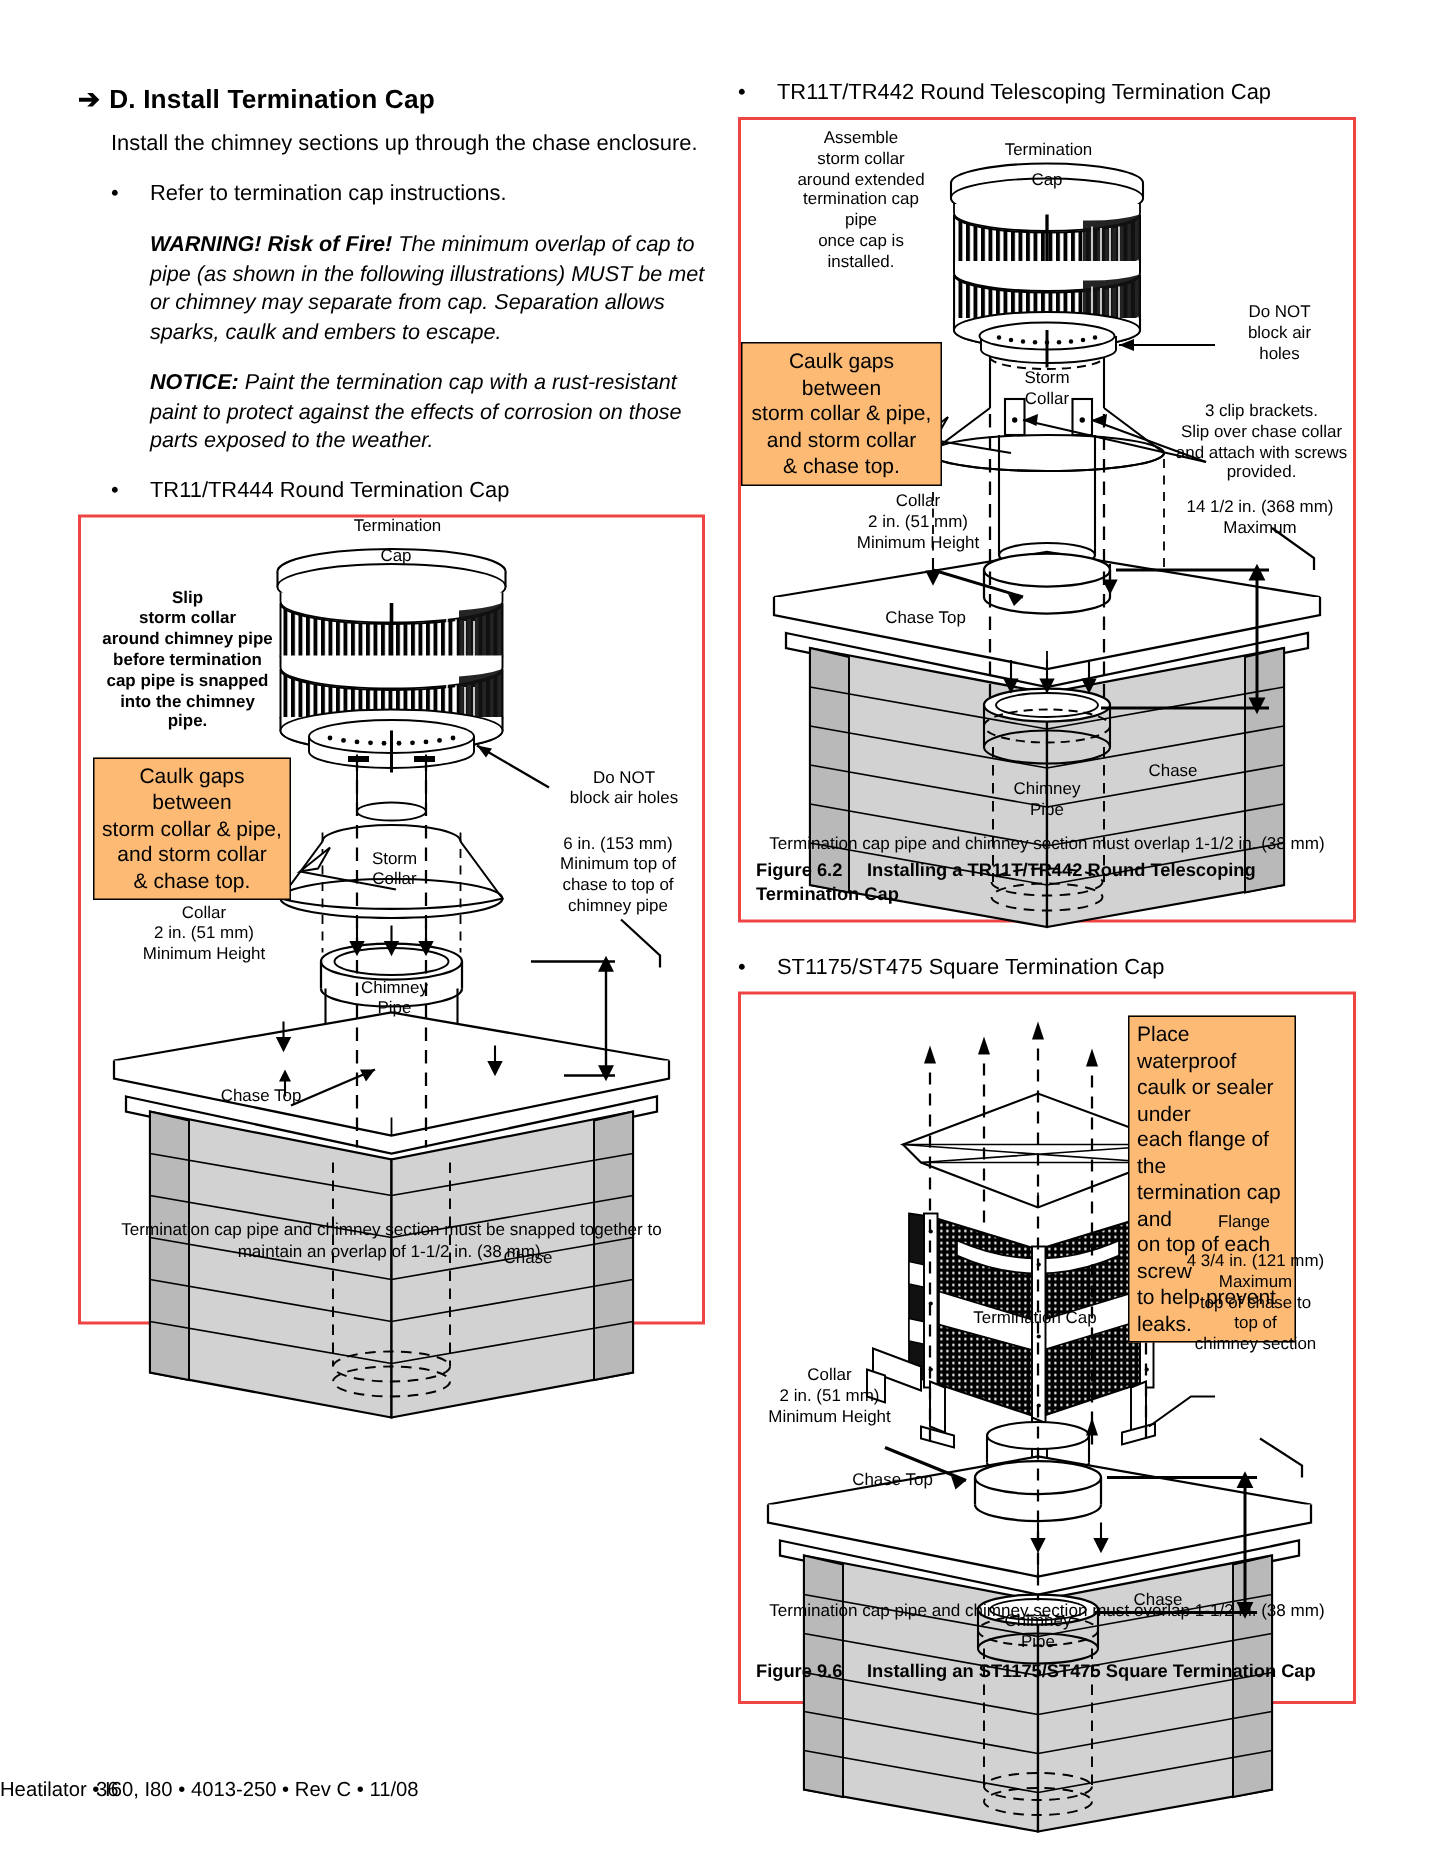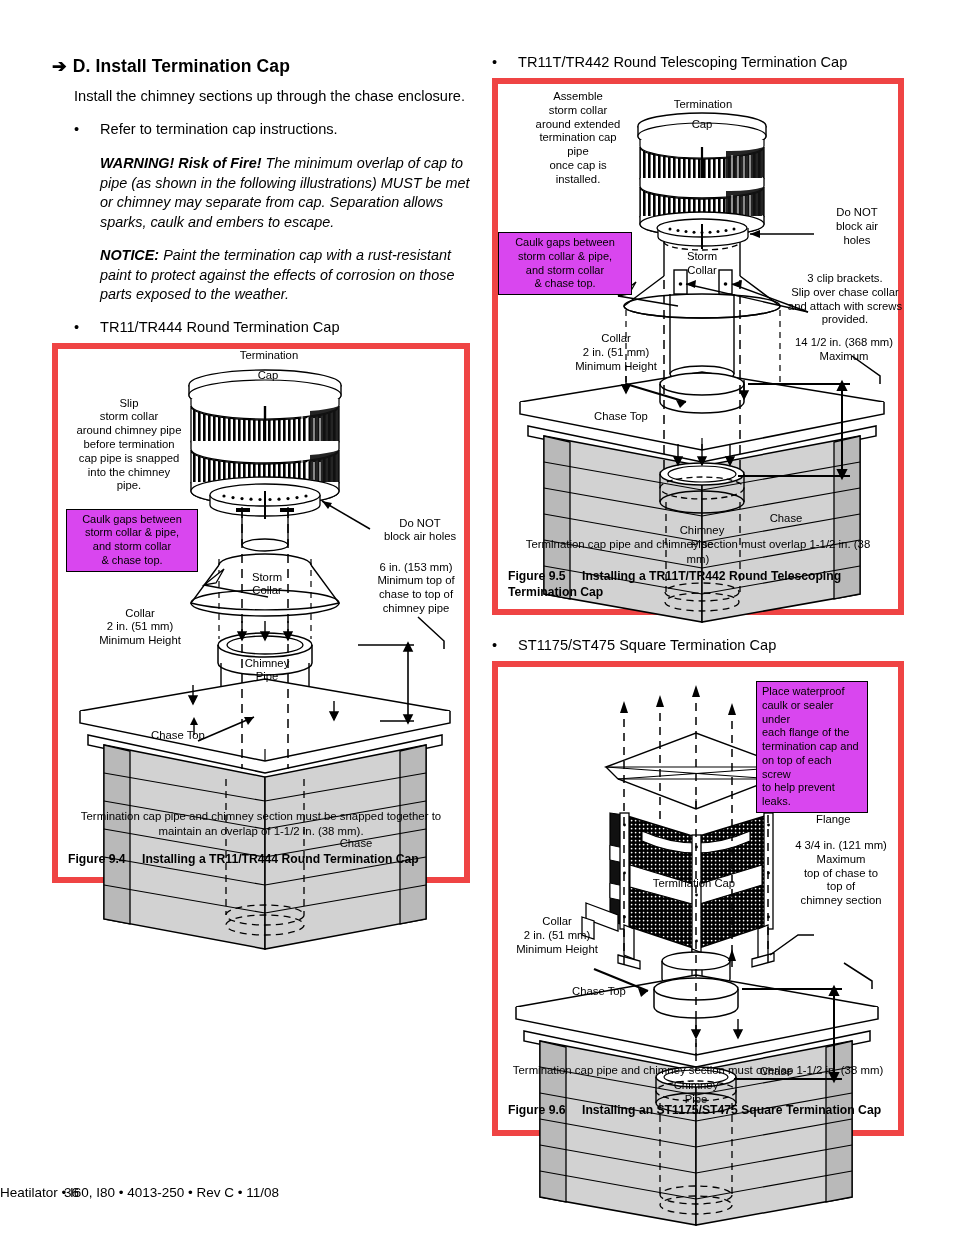--- a/index.html
+++ b/index.html
@@ -35,33 +35,33 @@
   .callout {
     font-size:14.4px; line-height:1.35; font-style:italic;
     padding-left:48px; margin-bottom:14px;
   }
   .callout b { font-style:italic; font-weight:bold; }
 
   .bullet-head { display:flex; font-size:14.6px; padding-left:22px; margin:14px 0 8px 0; }
   .bullet-head .dot { width:26px; flex:0 0 26px; }
 
   
-  .figbox { border:6px solid #ef4444; position:relative; background:#fff; }
+  .figbox { border:2px solid #ef4444; position:relative; background:#fff; }
   .fig-note { font-size:11.4px; text-align:center; line-height:1.3; padding:0 8px; }
   .fig-caption {
     font-size:12.2px; font-weight:bold; line-height:1.3; padding:4px 10px 5px 10px;
   }
   .fig-caption .num { display:inline-block; min-width:74px; }
 
   
   .draw { position:relative; width:100%; }
   .lbl { position:absolute; font-size:11.3px; line-height:1.22; text-align:center; white-space:pre-line; }
   .boxlbl {
-    position:absolute; font-size:11px; line-height:1.25; text-align:center;
-    border:1.6px solid #000; background:#d946ef; padding:3px 5px; white-space:pre-line;
+    position:absolute; font-size:14px; line-height:1.25; text-align:center;
+    border:1.6px solid #000; background:#fdba74; padding:3px 5px; white-space:pre-line;
   }
   svg { display:block; overflow:visible; }
 
   
   .footer { position:absolute; left:0; right:0; bottom:30px; height:20px; }
   .footer .pg { position:absolute; left:64px; top:0; font-size:13.5px; }
   .footer .ctr { position:absolute; left:0; right:0; top:0; text-align:left; font-size:13.5px; }
 </style>
 </head>
 <body>
@@ -240,21 +240,21 @@
 
           <path d="M140,392 L196,368" stroke="#000" stroke-width="1.6" fill="none"></path>
           <path d="M196,368 L186,368 L190,376 Z" fill="#000"></path>
 
           <path d="M136,386 L136,370" stroke="#000" stroke-width="1.4" fill="none"></path>
           <path d="M132,376 L136,368 L140,376 Z" fill="#000"></path>
         </svg>
 
         <div class="lbl" style="left:168px;top:0px;width:86px;">Termination</div>
         <div class="lbl" style="left:182px;top:20px;width:56px;">Cap</div>
-        <div class="lbl" style="left:3px;top:48px;width:136px;">Slip
+        <div class="lbl" style="left:3px;top:48px;width:136px;font-weight:bold;">Slip
 storm collar
 around chimney pipe
 before termination
 cap pipe is snapped
 into the chimney
 pipe.</div>
         <div class="boxlbl" style="left:8px;top:160px;width:132px;">Caulk gaps between
 storm collar &amp; pipe,
 and storm collar
 &amp; chase top.</div>
@@ -269,23 +269,20 @@
         <div class="lbl" style="left:272px;top:488px;width:52px;">Chase</div>
         <div class="lbl" style="left:310px;top:168px;width:104px;">Do NOT
 block air holes</div>
         <div class="lbl" style="left:300px;top:212px;width:116px;">6 in. (153 mm)
 Minimum top of
 chase to top of
 chimney pipe</div>
       </div>
 
       <div class="fig-note" style="position:absolute;left:8px;right:8px;bottom:38px;">Termination cap pipe and chimney section must be snapped together to maintain an overlap of 1-1/2 in. (38 mm).</div>
-      <div class="fig-caption" style="position:absolute;left:0;right:0;bottom:4px;">
-        <span class="num">Figure 9.4</span><span>Installing a TR11/TR444 Round Termination Cap</span>
-      </div>
     </div>
   </div>
 
   <div class="col-right">
 
     <div class="bullet-head" style="padding-left:0;margin:10px 0 8px 0;">
       <span class="dot">•</span>
       <span>TR11T/TR442 Round Telescoping Termination Cap</span>
     </div>
 
@@ -463,21 +460,21 @@
         <div class="lbl" style="left:286px;top:252px;width:120px;">14 1/2 in. (368 mm)
 Maximum</div>
         <div class="lbl" style="left:86px;top:326px;width:74px;">Chase Top</div>
         <div class="lbl" style="left:262px;top:428px;width:52px;">Chase</div>
         <div class="lbl" style="left:172px;top:440px;width:64px;">Chimney
 Pipe</div>
       </div>
 
       <div class="fig-note" style="position:absolute;left:8px;right:8px;bottom:42px;">Termination cap pipe and chimney section must overlap 1-1/2 in. (38 mm)</div>
       <div class="fig-caption" style="position:absolute;left:0;right:0;bottom:3px;">
-        <span class="num">Figure 9.5</span><span>Installing a TR11T/TR442 Round Telescoping Termination Cap</span>
+        <span class="num">Figure 6.2</span><span>Installing a TR11T/TR442 Round Telescoping Termination Cap</span>
       </div>
     </div>
 
     <div class="bullet-head" style="padding-left:0;margin:22px 0 8px 0;">
       <span class="dot">•</span>
       <span>ST1175/ST475 Square Termination Cap</span>
     </div>
 
     <div class="figbox" style="width:412px;height:475px;">
       <div class="draw" style="height:420px;">

